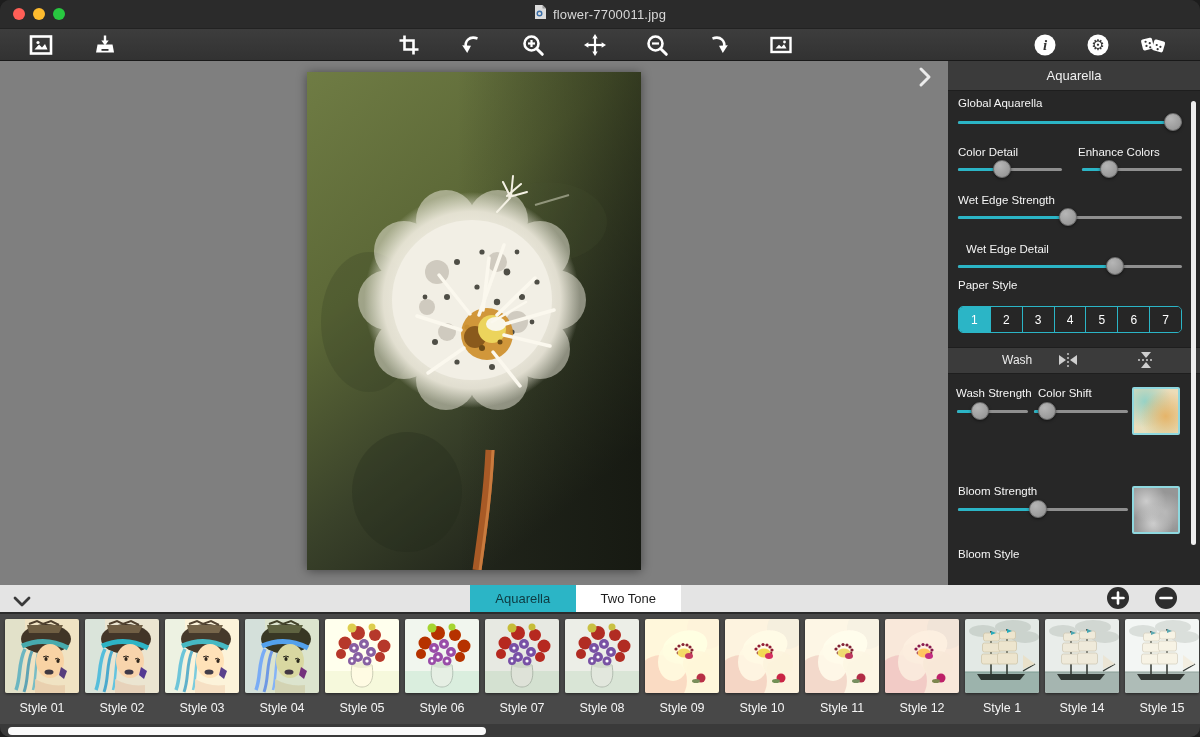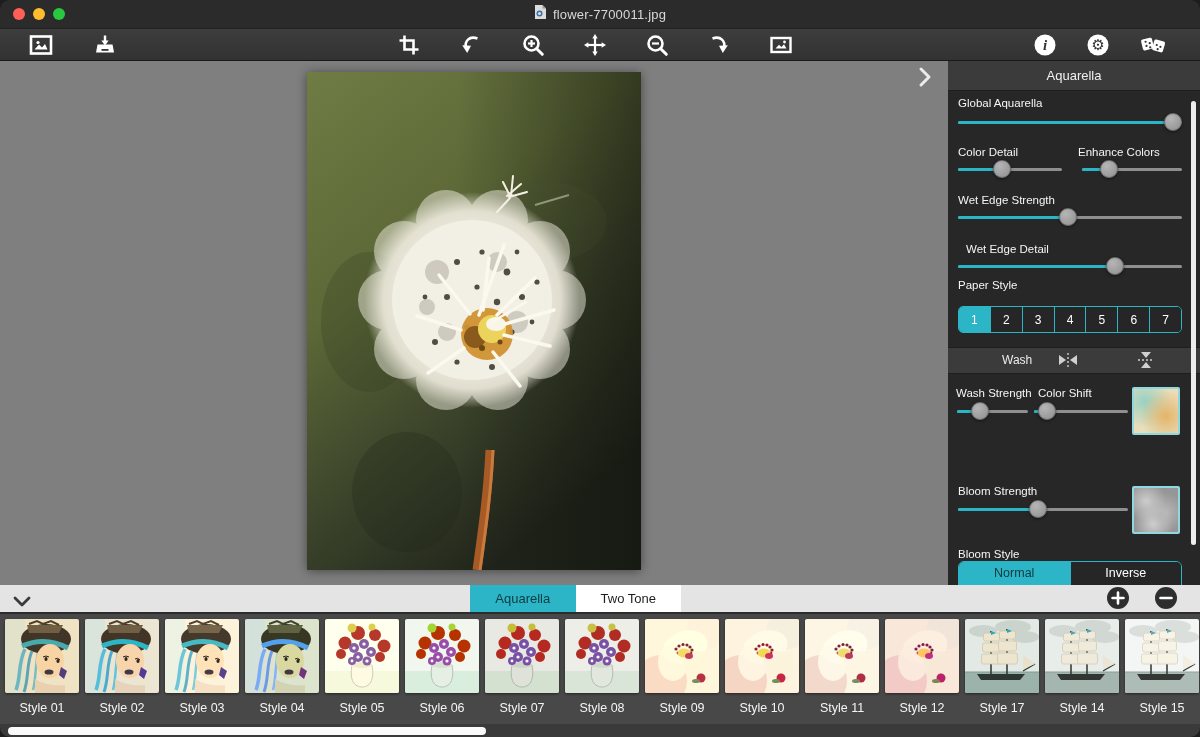--- a/index.html
+++ b/index.html
@@ -403,24 +403,20 @@
     <div class="plabel" style="left:10px;top:424px">Bloom Strength</div>
     <div class="slider" style="left:10px;top:439px;width:170px">
       <div class="track">
           <div class="fill" style="width: 47%;"></div>
         </div>
       <div class="thumb" style="left: calc(47% - 9px);"></div>
     </div>
     <div class="texture" id="bloom-texture"></div>
 
     <div class="plabel" style="left:10px;top:487px">Bloom Style</div>
-    <div id="bloom-style-control">
-        <button class="bs-btn sel">Normal</button>
-        <button class="bs-btn">Inverse</button>
-      </div>
 
     <div id="panel-scrollbar"></div>
   </div>
 
   <div id="bottombar">
     <span id="strip-collapse">
       <svg width="18" height="11" viewBox="0 0 18 11">
           <polyline points="2,2 9,9 16,2" fill="none" stroke="#3a3a3a" stroke-width="2.8" stroke-linecap="round" stroke-linejoin="round"></polyline>
         </svg>
     </span>
@@ -818,21 +814,21 @@
               <rect x="16.5" y="35" width="20" height="10" rx="2"></rect>
               <rect x="34.5" y="12" width="16" height="8" rx="2"></rect>
               <rect x="33.5" y="22" width="18" height="10" rx="2"></rect>
               <rect x="32.5" y="34" width="20" height="11" rx="2"></rect>
             </g>
 <path d="M58 50 L70 45 L58 36 Z" fill="#e8e1cc"></path>
 <path d="M26 12 l5 2 -5 2 z" fill="#2fa9b8"></path>
             <path d="M42 10 l5 2 -5 2 z" fill="#2fa9b8"></path>
           </svg>
         </div>
-     <div class="thumb-label">Style 17</div>
+     <div class="thumb-label">Style 1</div>
    </div>
       <div class="strip-item">
      <div class="thumb" style="filter:saturate(0.75) brightness(1.02)">
           <svg width="74" height="74" viewBox="0 0 74 74">
             <rect width="74" height="74" fill="#e3e9e5"></rect>
 <g fill="#c6cdc7" opacity="0.8">
               <ellipse cx="18" cy="12" rx="14" ry="6"></ellipse>
               <ellipse cx="48" cy="8" rx="18" ry="7"></ellipse>
               <ellipse cx="60" cy="18" rx="14" ry="6"></ellipse>
             </g>

